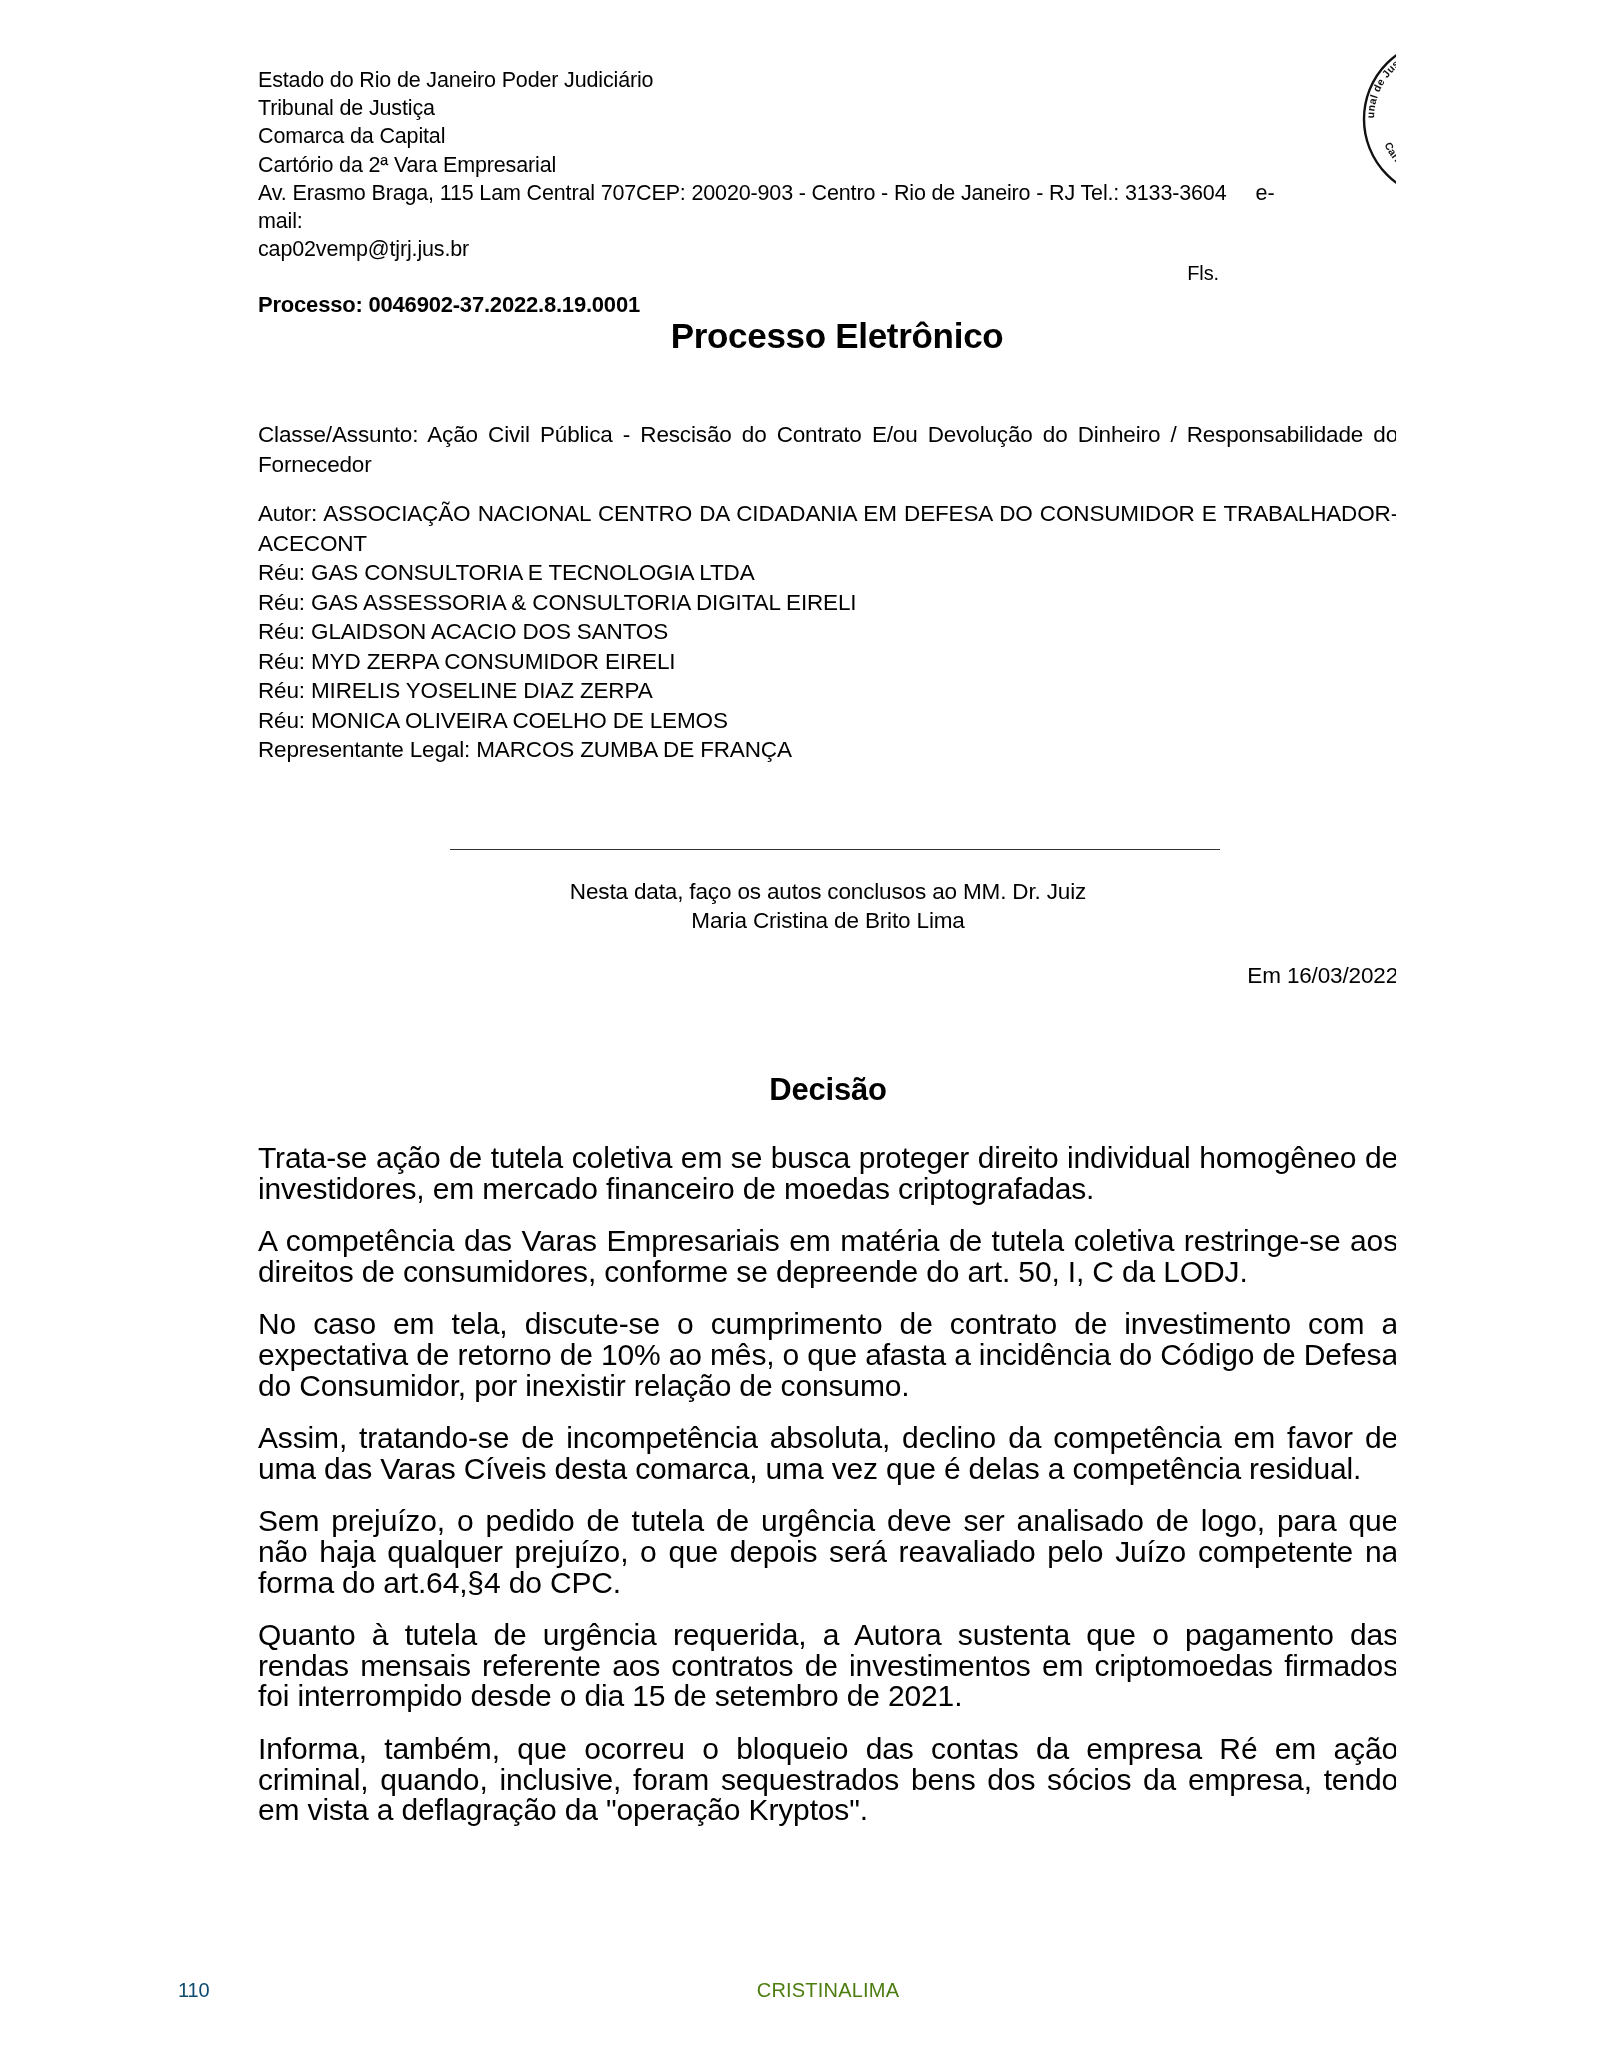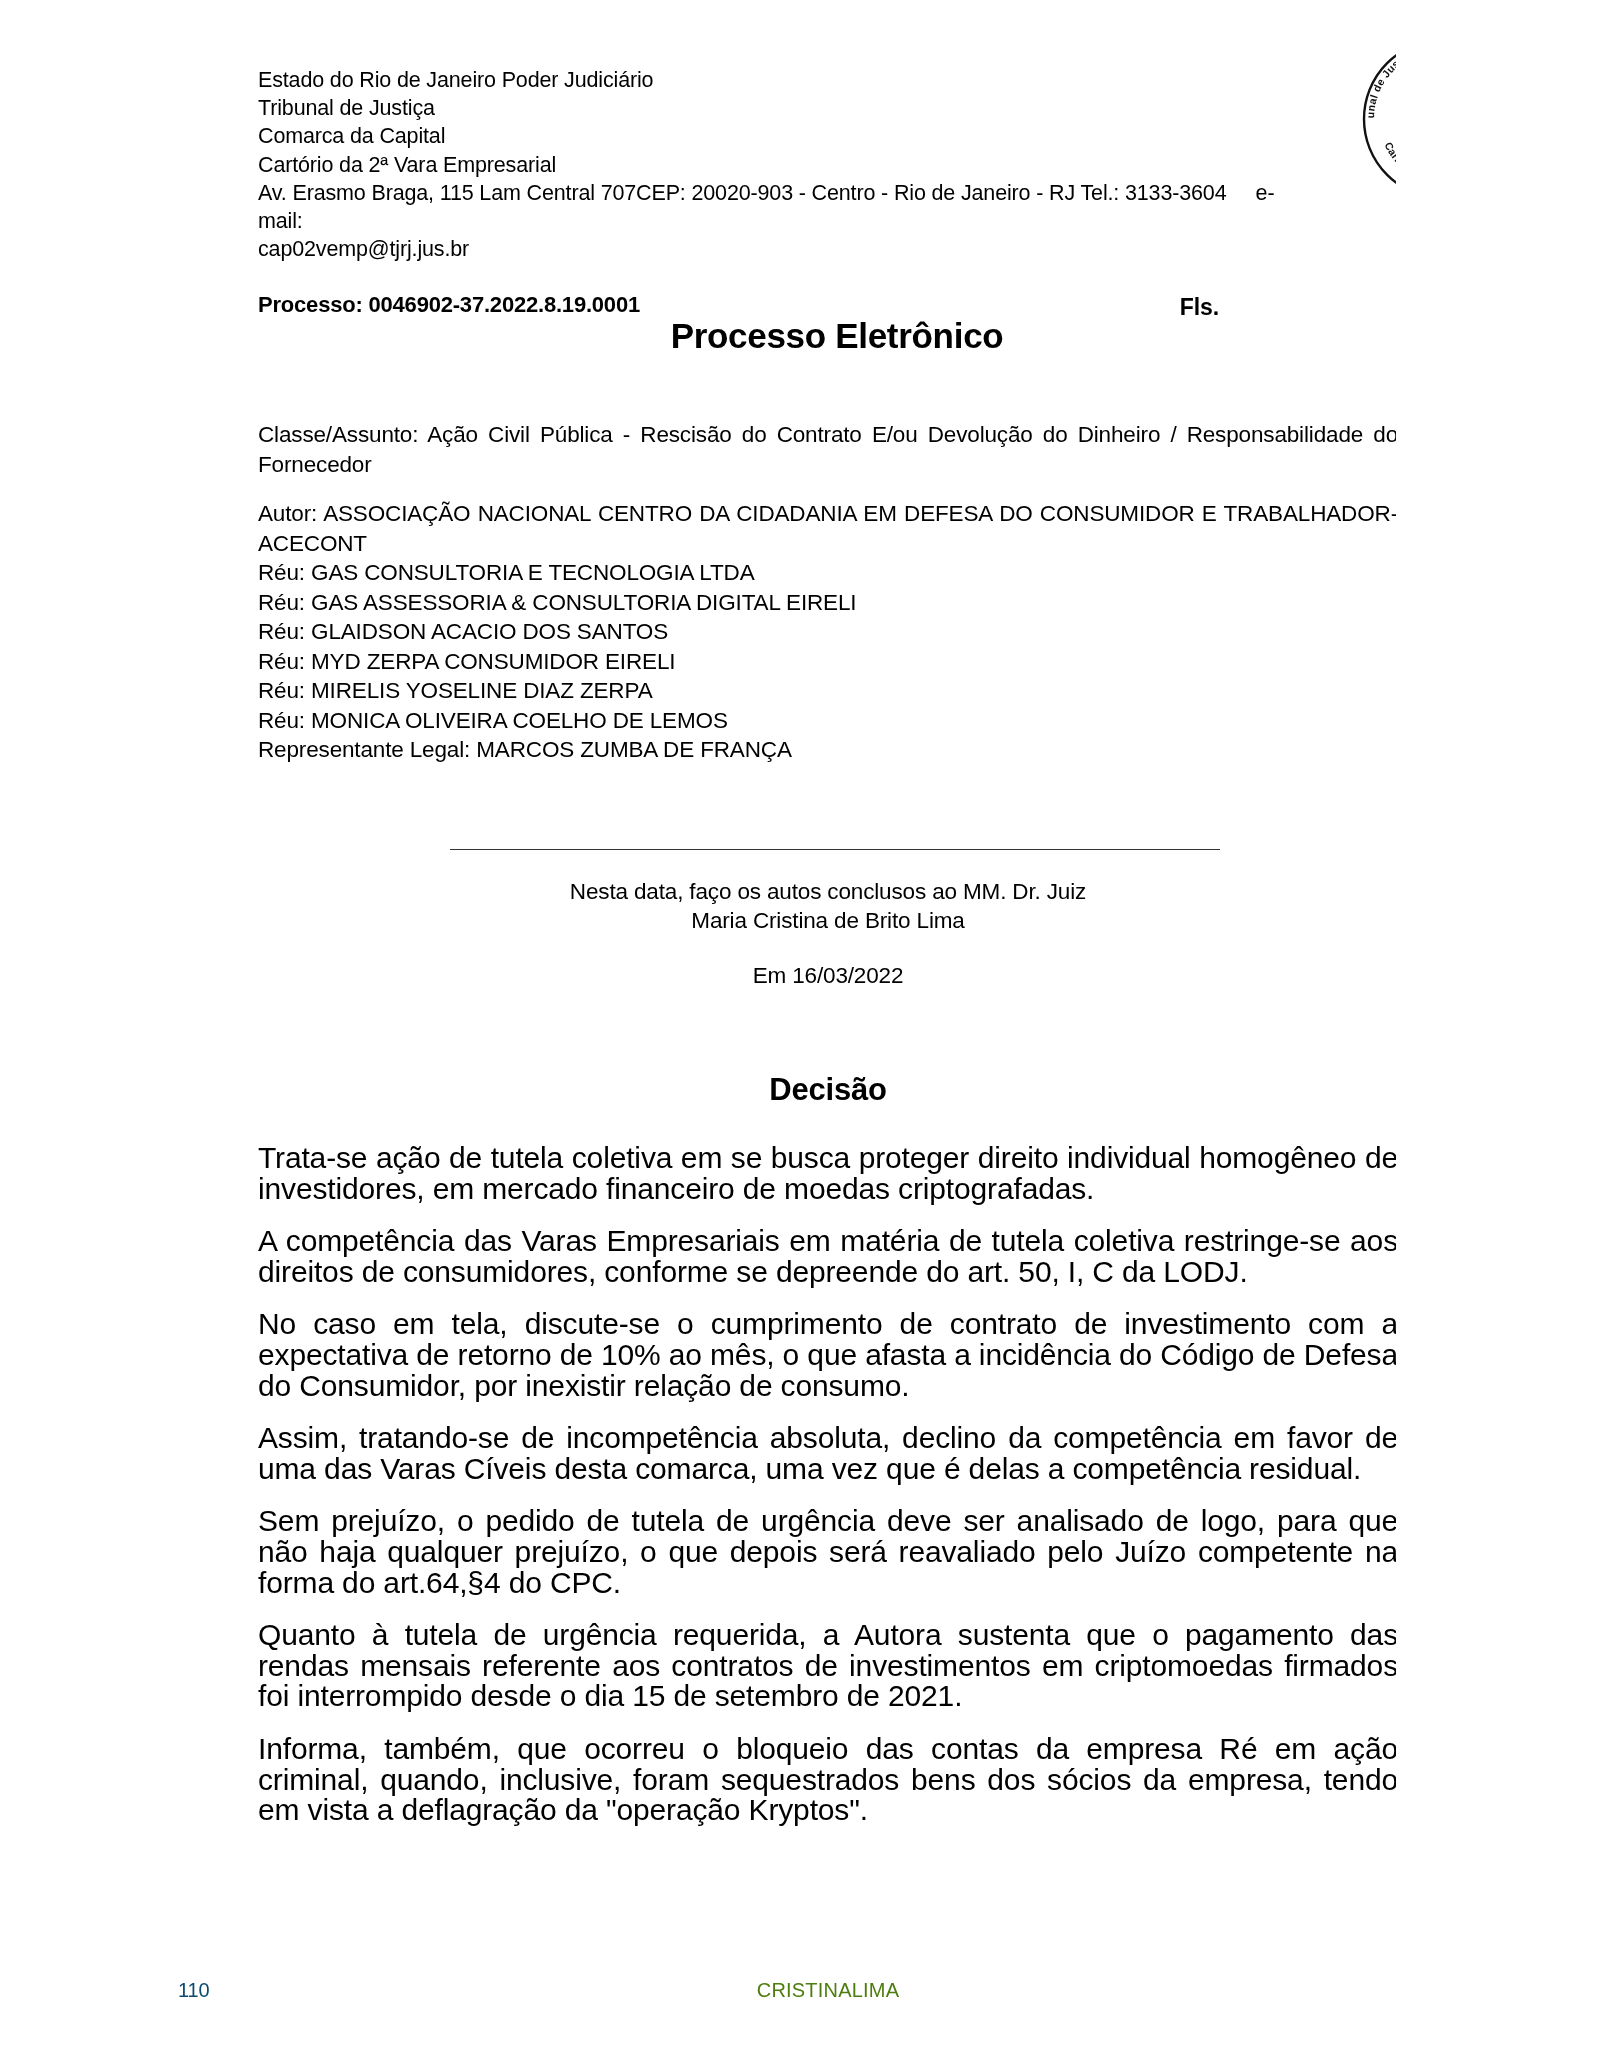--- a/index.html
+++ b/index.html
@@ -59,24 +59,23 @@
     font-size: 38px;
     font-weight: bold;
     fill: #000;
   }
 
   
   .fls-label {
     position: absolute;
     right: 177px;
     top: 262px;
-    font-size: 23px;
-    font-weight: bold;
+    font-size: 20px;
+    font-weight: normal;
     letter-spacing: -0.1px;
-    margin-top: 32px;
   }
   .processo-line {
     position: absolute;
     left: 258px;
     top: 292px;
     font-size: 22px;
     font-weight: bold;
     letter-spacing: -0.2px;
   }
   .doc-title {
@@ -124,21 +123,21 @@
     text-align: center;
     font-size: 22.5px;
     line-height: 28.5px;
     letter-spacing: -0.15px;
   }
   .concl-date {
     position: absolute;
     left: 258px;
     top: 963px;
     width: 1140px;
-    text-align: center;
+    text-align: right;
     font-size: 22.5px;
     letter-spacing: -0.15px;
   }
 
   
   .decisao-heading {
     position: absolute;
     left: 258px;
     top: 1072px;
     width: 1140px;

